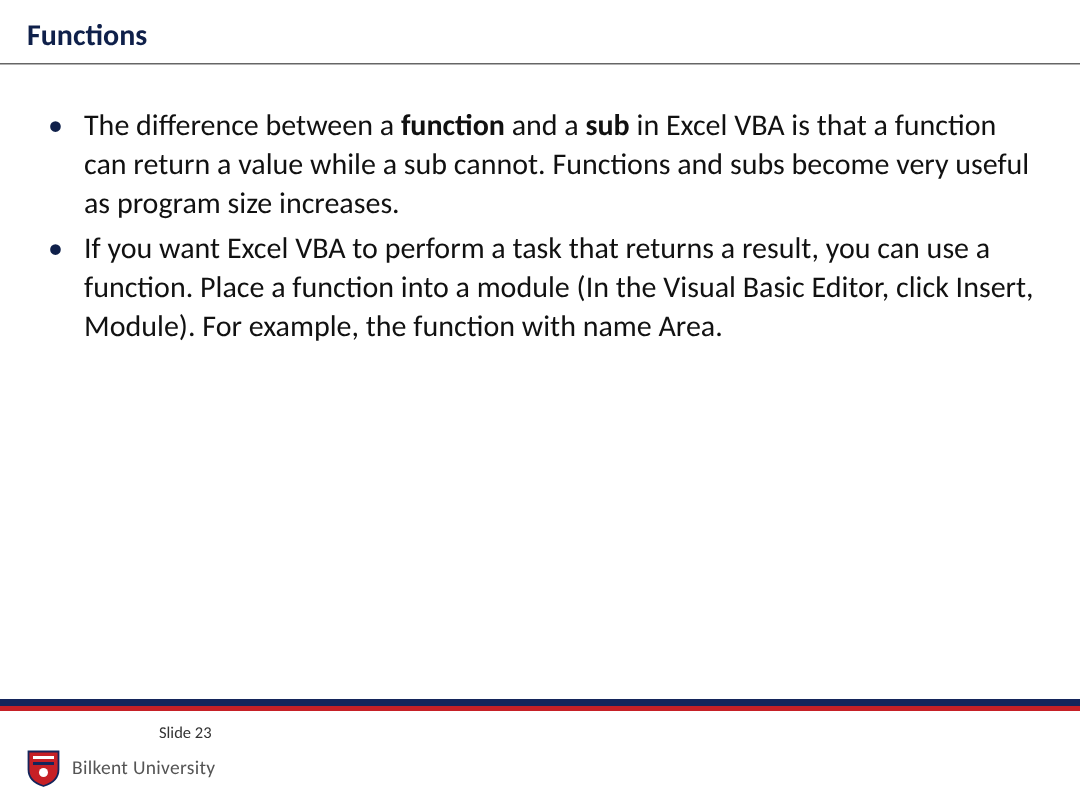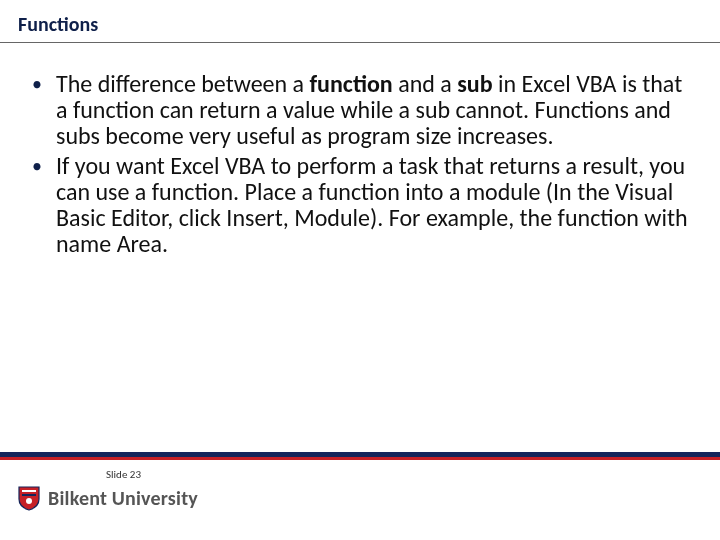--- a/index.html
+++ b/index.html
@@ -38,52 +38,52 @@
     flex: 0 0 auto;
     width: 26px;
     font-size: 20px;
     line-height: 26px;
     color: #0f204a;
     text-align: left;
     padding-left: 2px;
   }
   .bullet-text {
     flex: 1;
-    font-size: 24px;
+    font-size: 20px;
     line-height: 26px;
     color: #111;
   }
   .bold { font-weight: 700; }
   .footer-band {
     height: 8px;
     width: 100%;
     background: linear-gradient(to bottom, #14255b 0%, #14255b 60%, #c62026 60%, #c62026 100%);
   }
   .footer-area {
-    height: 80px;
+    height: 66px;
     padding: 8px 18px 0 18px;
     display: flex;
     flex-direction: column;
   }
   .slide-num {
     font-size: 11px;
     color: #333;
     margin: 0 0 4px 88px;
   }
   .logo-row {
     display: flex;
     align-items: center;
     gap: 8px;
   }
   .crest {
     width: 22px; height: 26px;
   }
   .uni-name {
-    font-size: 20px;
-    font-weight: 700;
+    font-size: 13px;
+    font-weight: 400;
     color: #555;
     letter-spacing: 0.2px;
   }
 </style>
 </head>
 <body>
 
 <div class="slide">
 
   <div class="title-area">

